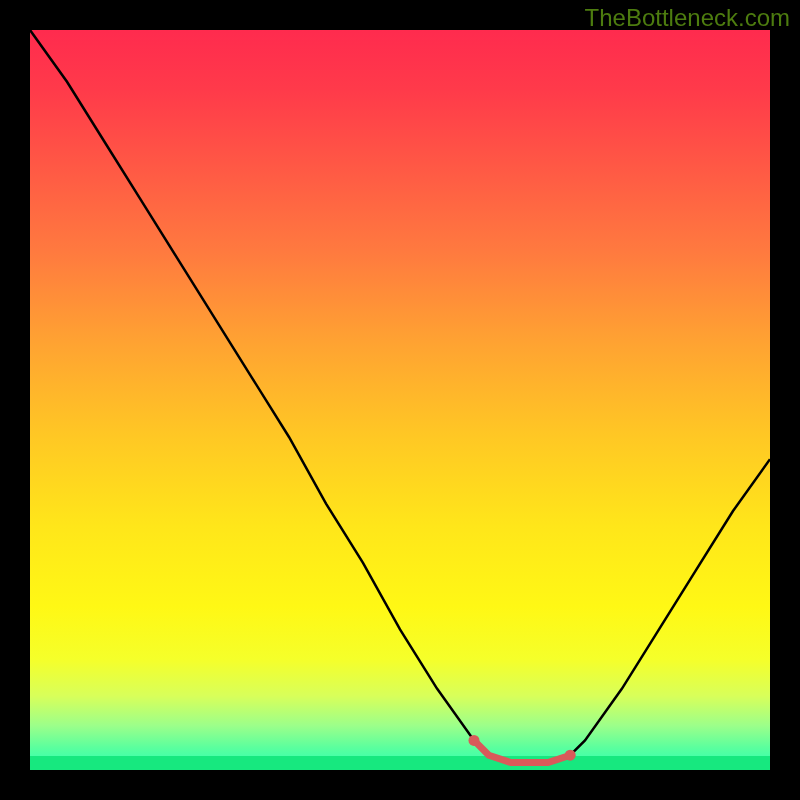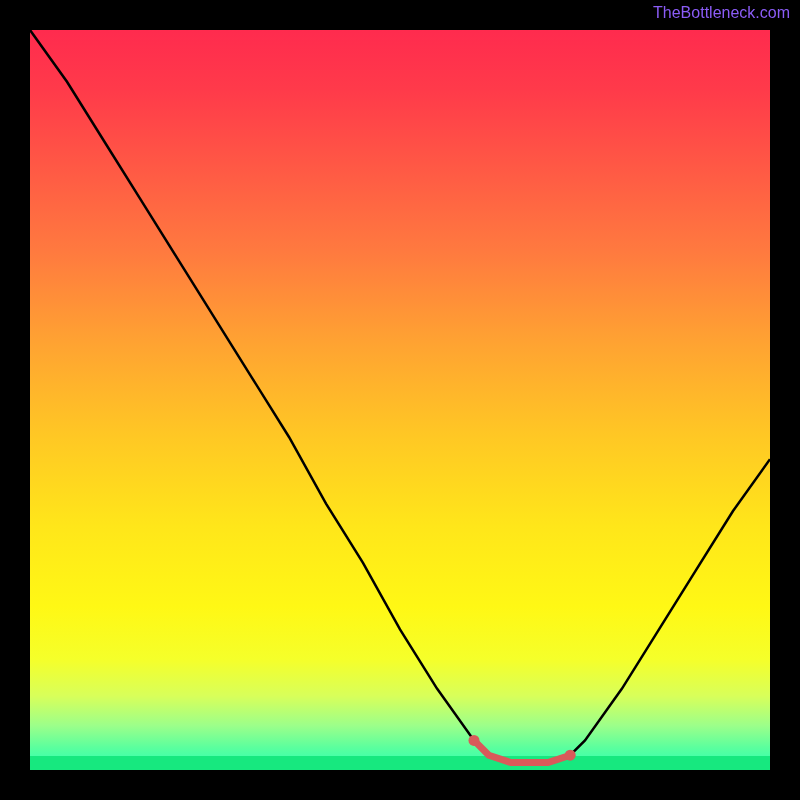--- a/index.html
+++ b/index.html
@@ -8,22 +8,22 @@
     height: 800px;
     background: #000;
     position: relative;
     font-family: Arial, sans-serif;
     overflow: hidden;
   }
   .watermark {
     position: absolute;
     top: 4px;
     right: 10px;
-    color: #8b5cf6;
-    font-size: 16px;
+    color: #4d7c0f;
+    font-size: 24px;
     font-weight: 500;
     z-index: 10;
   }
   .chart-area {
     position: absolute;
     left: 30px;
     top: 30px;
     width: 740px;
     height: 740px;
     overflow: hidden;

